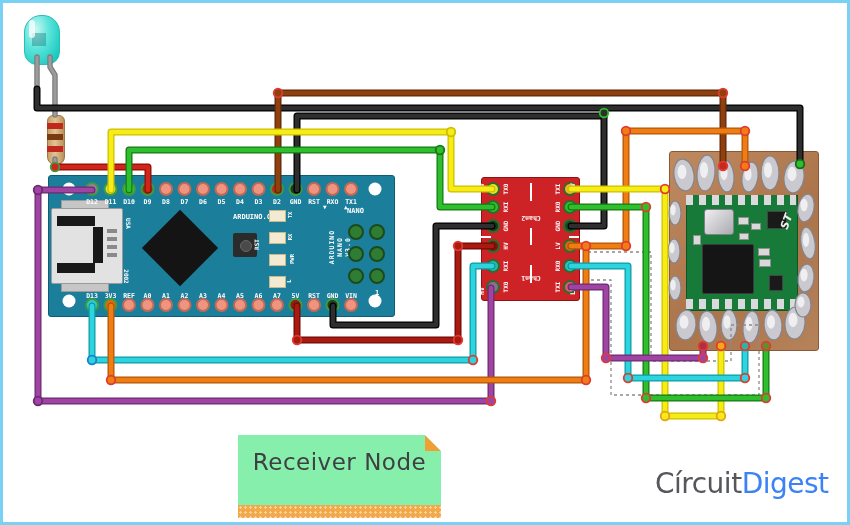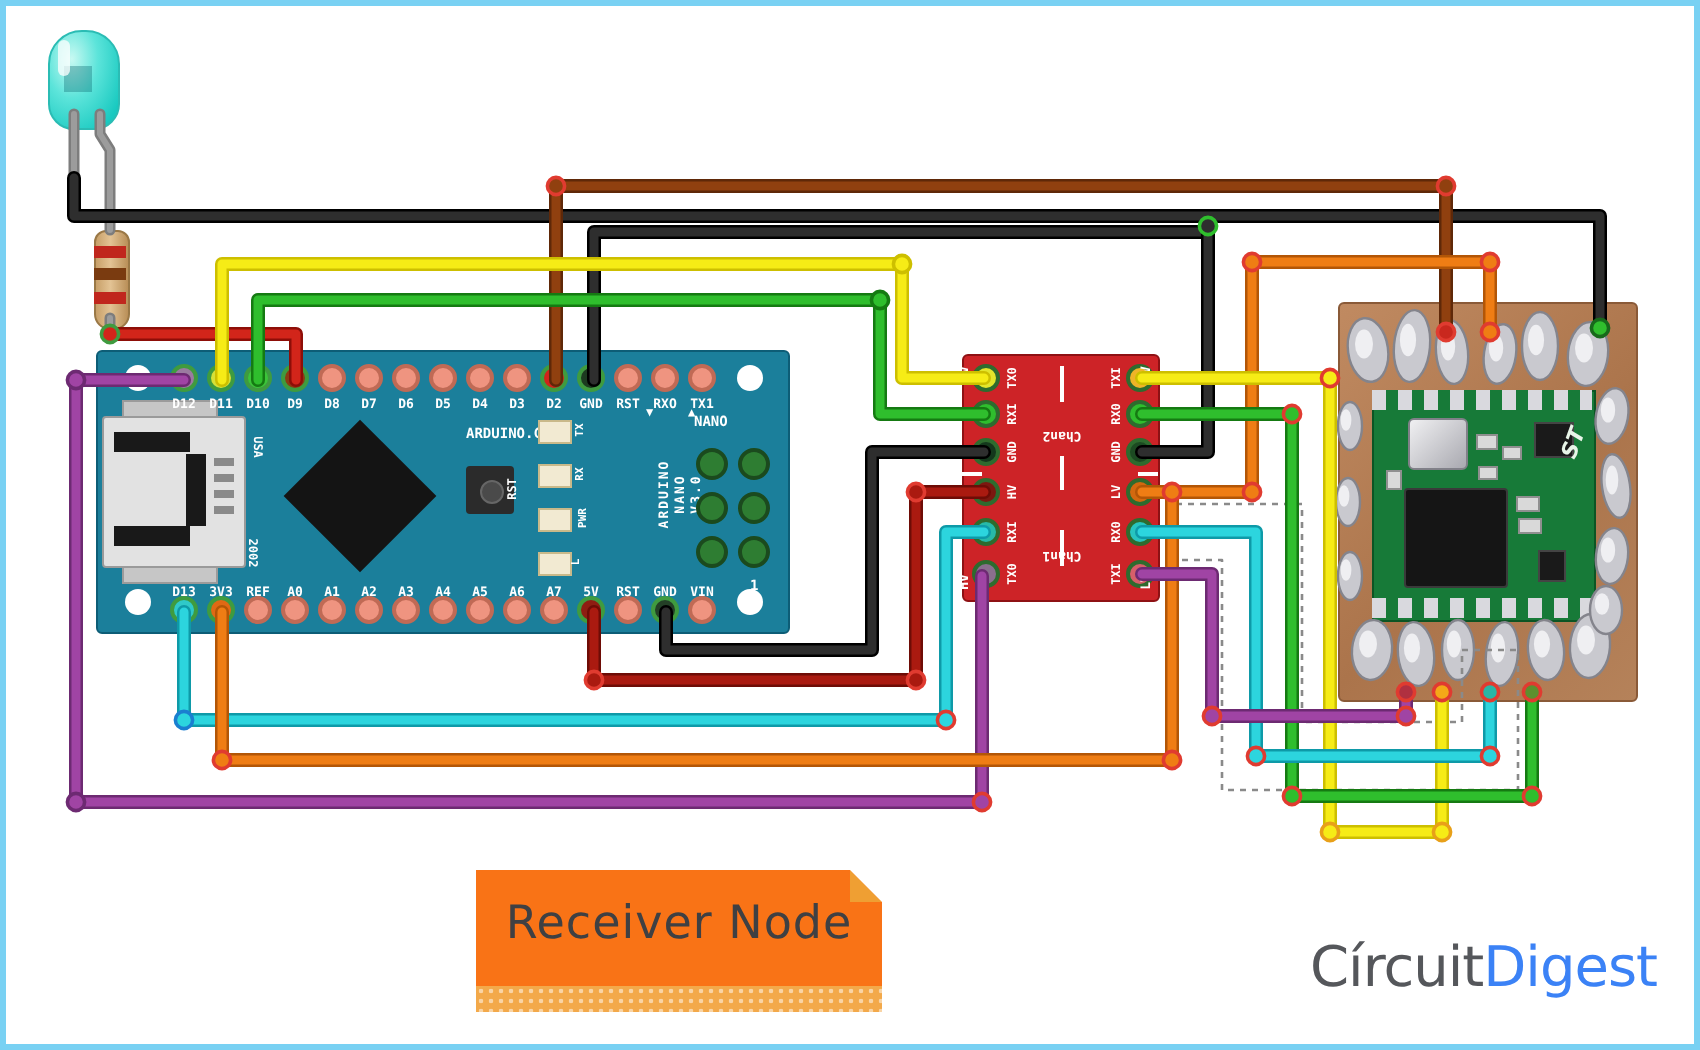--- a/index.html
+++ b/index.html
@@ -43,21 +43,21 @@
     border:1px solid #0c5524;}
   .rf-pads{left:683px;width:110px;height:10px;
     background:repeating-linear-gradient(90deg,#d9d9de 0 7px,#177a38 7px 13px);}
   .rf-crystal{left:701px;top:206px;width:28px;height:24px;border-radius:3px;
     background:linear-gradient(135deg,#f0f0f2,#a9a9b0);border:1px solid #808088;}
   .rf-chip{left:699px;top:241px;width:50px;height:48px;background:#151515;border:1px solid #3a3a3a;border-radius:2px;}
   .rf-sot{background:#1a1a1a;border:1px solid #444;}
   .rf-passive{background:#d9d9d9;border:1px solid #8f8f8f;}
   .rf-logo{color:#e8f5e8;font-style:italic;font-weight:bold;font-size:11px;transform:rotate(-70deg);}
   
-  .note{left:235px;top:432px;width:203px;height:71px;background:#f97316;}
+  .note{left:235px;top:432px;width:203px;height:83px;background:#86efac;}
   .note-fold-orange{top:0;right:0;width:0;height:0;border-bottom:16px solid #ef9f33;border-right:16px solid transparent;}
   .note-fold-white{top:0;right:0;width:0;height:0;border-top:16px solid #ffffff;border-left:16px solid transparent;}
   .note-strip{left:0;bottom:0;width:100%;height:13px;background:#f3a94a;
     background-image:radial-gradient(circle,rgba(255,255,255,.5) 1px,transparent 1.3px);background-size:5px 5px;}
   .note-text{width:100%;top:14px;text-align:center;font-size:23px;color:#3f4043;letter-spacing:.5px;}
   
   .logo{left:652px;top:464px;font-size:28px;letter-spacing:-.5px;white-space:nowrap;}
   .logo .p1{color:#55575b;font-weight:normal;}
   .logo .p2{color:#3b82f6;font-weight:normal;}
   #wiring{position:absolute;left:0;top:0;width:850px;height:525px;}

